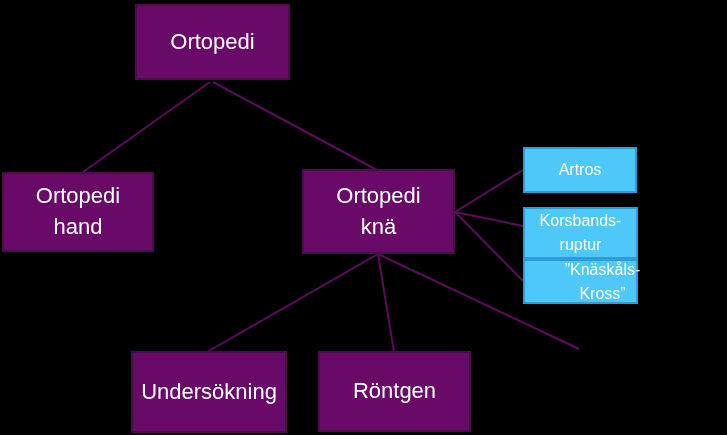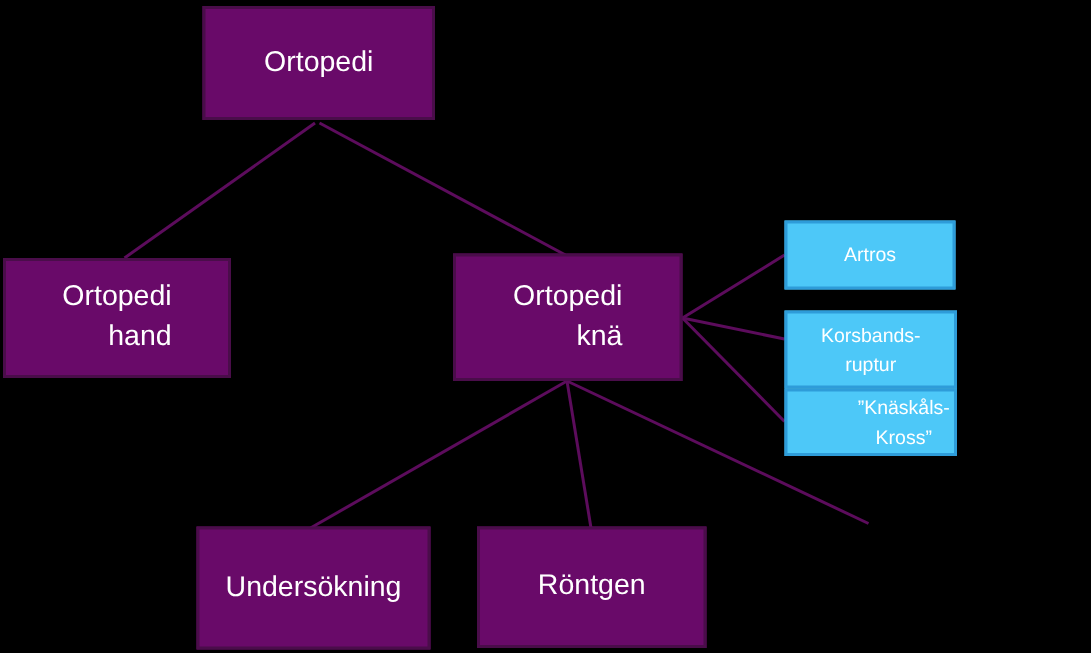--- a/index.html
+++ b/index.html
@@ -30,28 +30,27 @@
     align-items: center;
     justify-content: center;
     text-align: center;
     white-space: pre-line;
     color: var(--text, #FFFFFF);
     box-sizing: border-box;
   }
   .node.primary {
     background: var(--primary-node-fill, #690A69);
     border: 2px solid var(--primary-node-border, #4A0D4A);
-    font-size: 19px;
+    font-size: 22px;
     line-height: 1.4;
-    text-align: right;
   }
   .node.secondary {
     background: var(--secondary-node-fill, #4DC8F8);
     border: 2px solid var(--secondary-node-border, #2E9CD9);
-    font-size: 13px;
+    font-size: 16px;
     line-height: 1.5;
     text-align: center;
   }
 </style>
 </head>
 <body>
 
 <div class="canvas">
 
   <svg class="connectors" viewBox="0 0 727 435" xmlns="http://www.w3.org/2000/svg">

